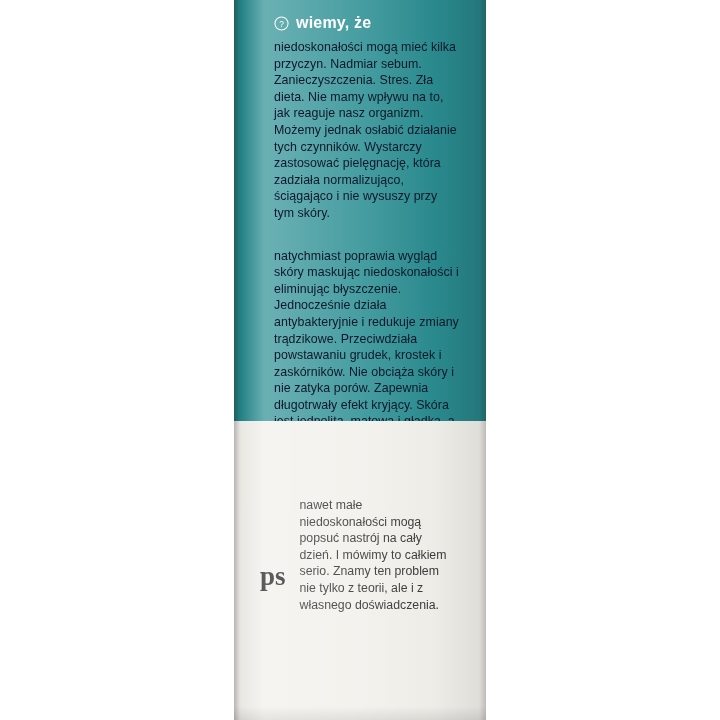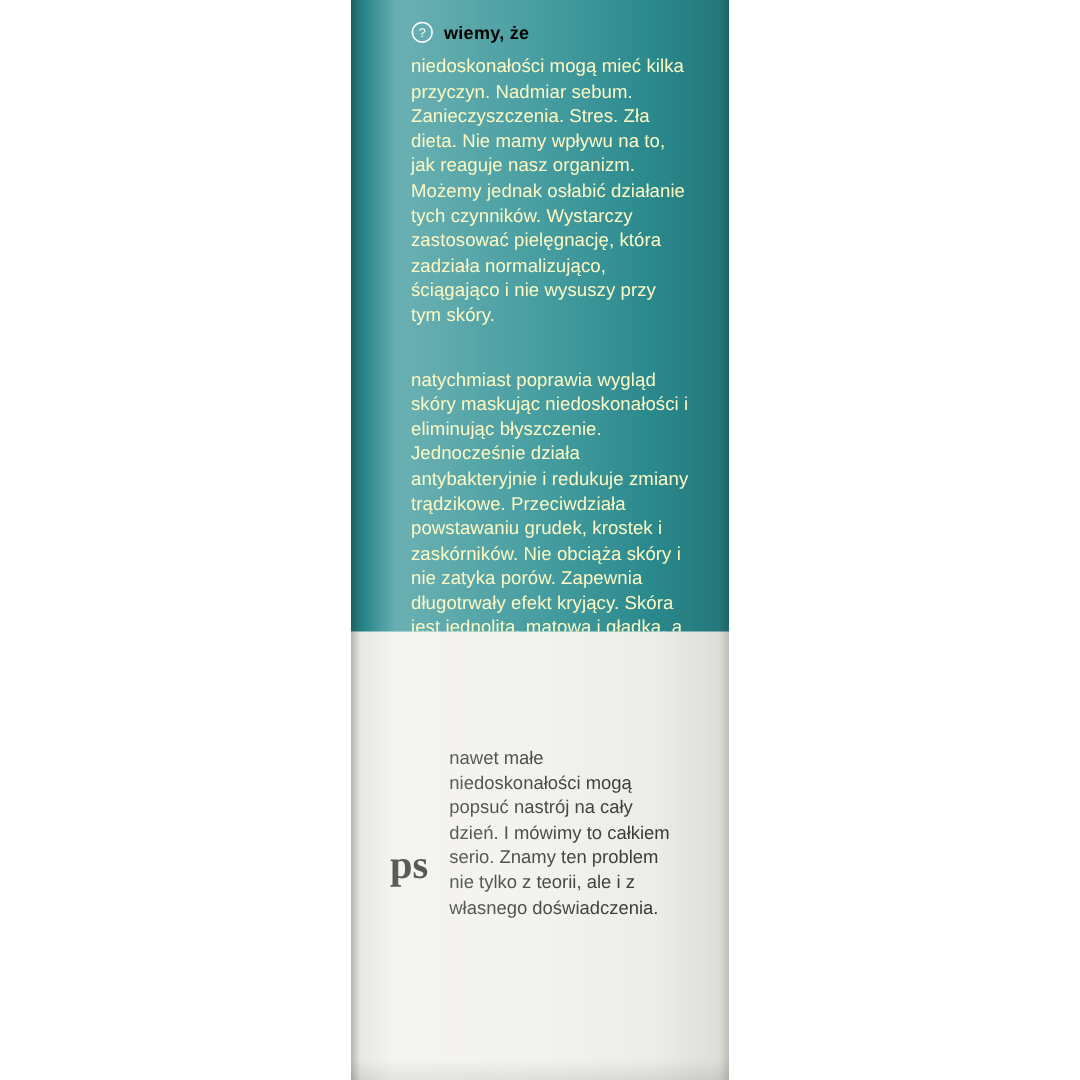--- a/index.html
+++ b/index.html
@@ -109,28 +109,28 @@
   }
   .heading-row .glyph {
     display: inline-flex;
     align-items: center;
     justify-content: center;
     width: 15px;
     height: 15px;
     color: #ffffff;
   }
   .heading-row .htext {
-    color: #000000;
-    font-size: 12px;
+    color: #ffffff;
+    font-size: 16px;
     font-weight: bold;
     letter-spacing: 0.2px;
   }
 
   .teal-para {
-    color: #fef9c3;
+    color: #0f172a;
     font-size: 12.4px;
     line-height: 16.6px;
     letter-spacing: 0.05px;
     margin: 0;
   }
 
   .section-gap {
     height: 26px;
   }
 

